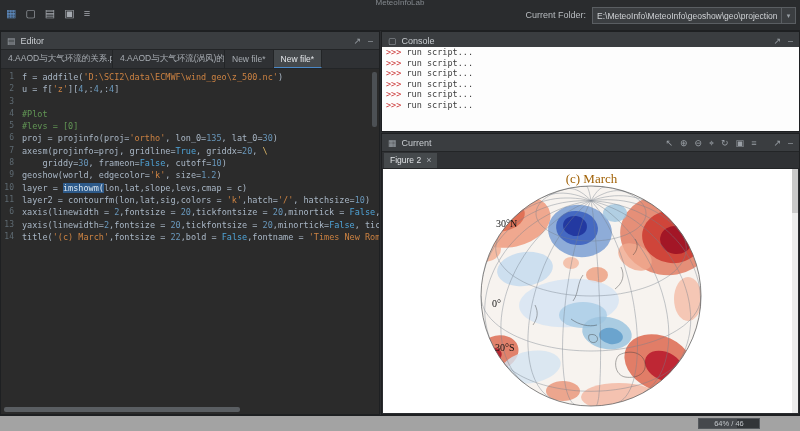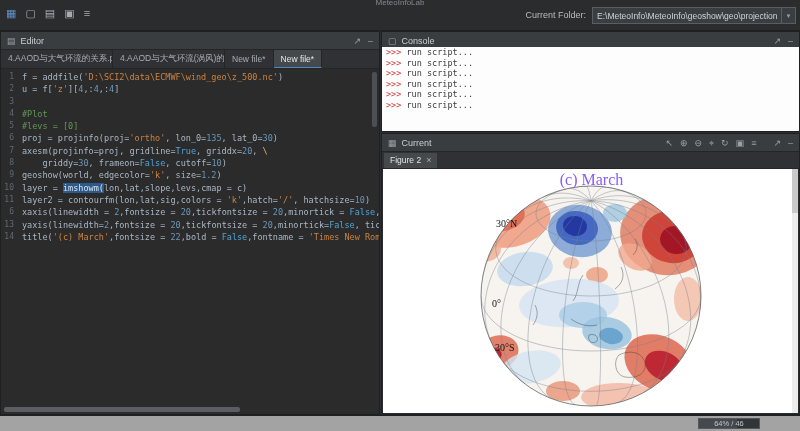--- a/index.html
+++ b/index.html
@@ -56,21 +56,21 @@
   .con-text { color:#3c3c3c; }
 
   
   .figures-panel { position:absolute; left:381px; top:133px; width:419px; height:282px; background:#2b2d30; border:1px solid #1e2022; }
   .fig-tabs { height:17px; background:#2f3134; border-bottom:1px solid #232527; display:flex; align-items:center; }
   .fig-tab { margin-left:2px; height:15px; padding:0 6px; display:flex; align-items:center; gap:5px;
              background:#45494c; color:#e0e3e6; font-size:8.5px; }
   .fig-close { color:#a8adb3; font-size:9px; }
   .figure-area { position:absolute; left:1px; right:1px; top:35px; bottom:1px; background:#ffffff; overflow:hidden; }
   .fig-title { position:absolute; left:0; top:2px; width:417px; text-align:center;
-               font-family:"Liberation Serif",serif; font-size:16px; color:#8b5cf6; }
+               font-family:"Liberation Serif",serif; font-size:13px; color:#a16207; }
   .lat-label { position:absolute; font-family:"Liberation Serif",serif; font-size:10px; color:#111; }
   .fig-scrollbar { position:absolute; right:0; top:0; bottom:0; width:6px; background:#ececec; }
   .fig-thumb { position:absolute; top:0; width:6px; height:44px; background:#c9c9c9; }
 
   
   .statusbar { position:absolute; left:0; top:415px; width:800px; height:16px; background:#a3a3a3; border-top:1px solid #1e2022; }
   .mem-box { position:absolute; right:40px; top:2px; width:62px; height:11px; border:1px solid #55595d; background:#323538; }
   .mem-fill { position:absolute; left:0; top:0; bottom:0; width:64%; background:#45484c; }
   .mem-text { position:absolute; left:0; right:0; top:0; bottom:0; text-align:center; font-size:7.5px; line-height:10px; color:#c2c6ca; }
 </style>

